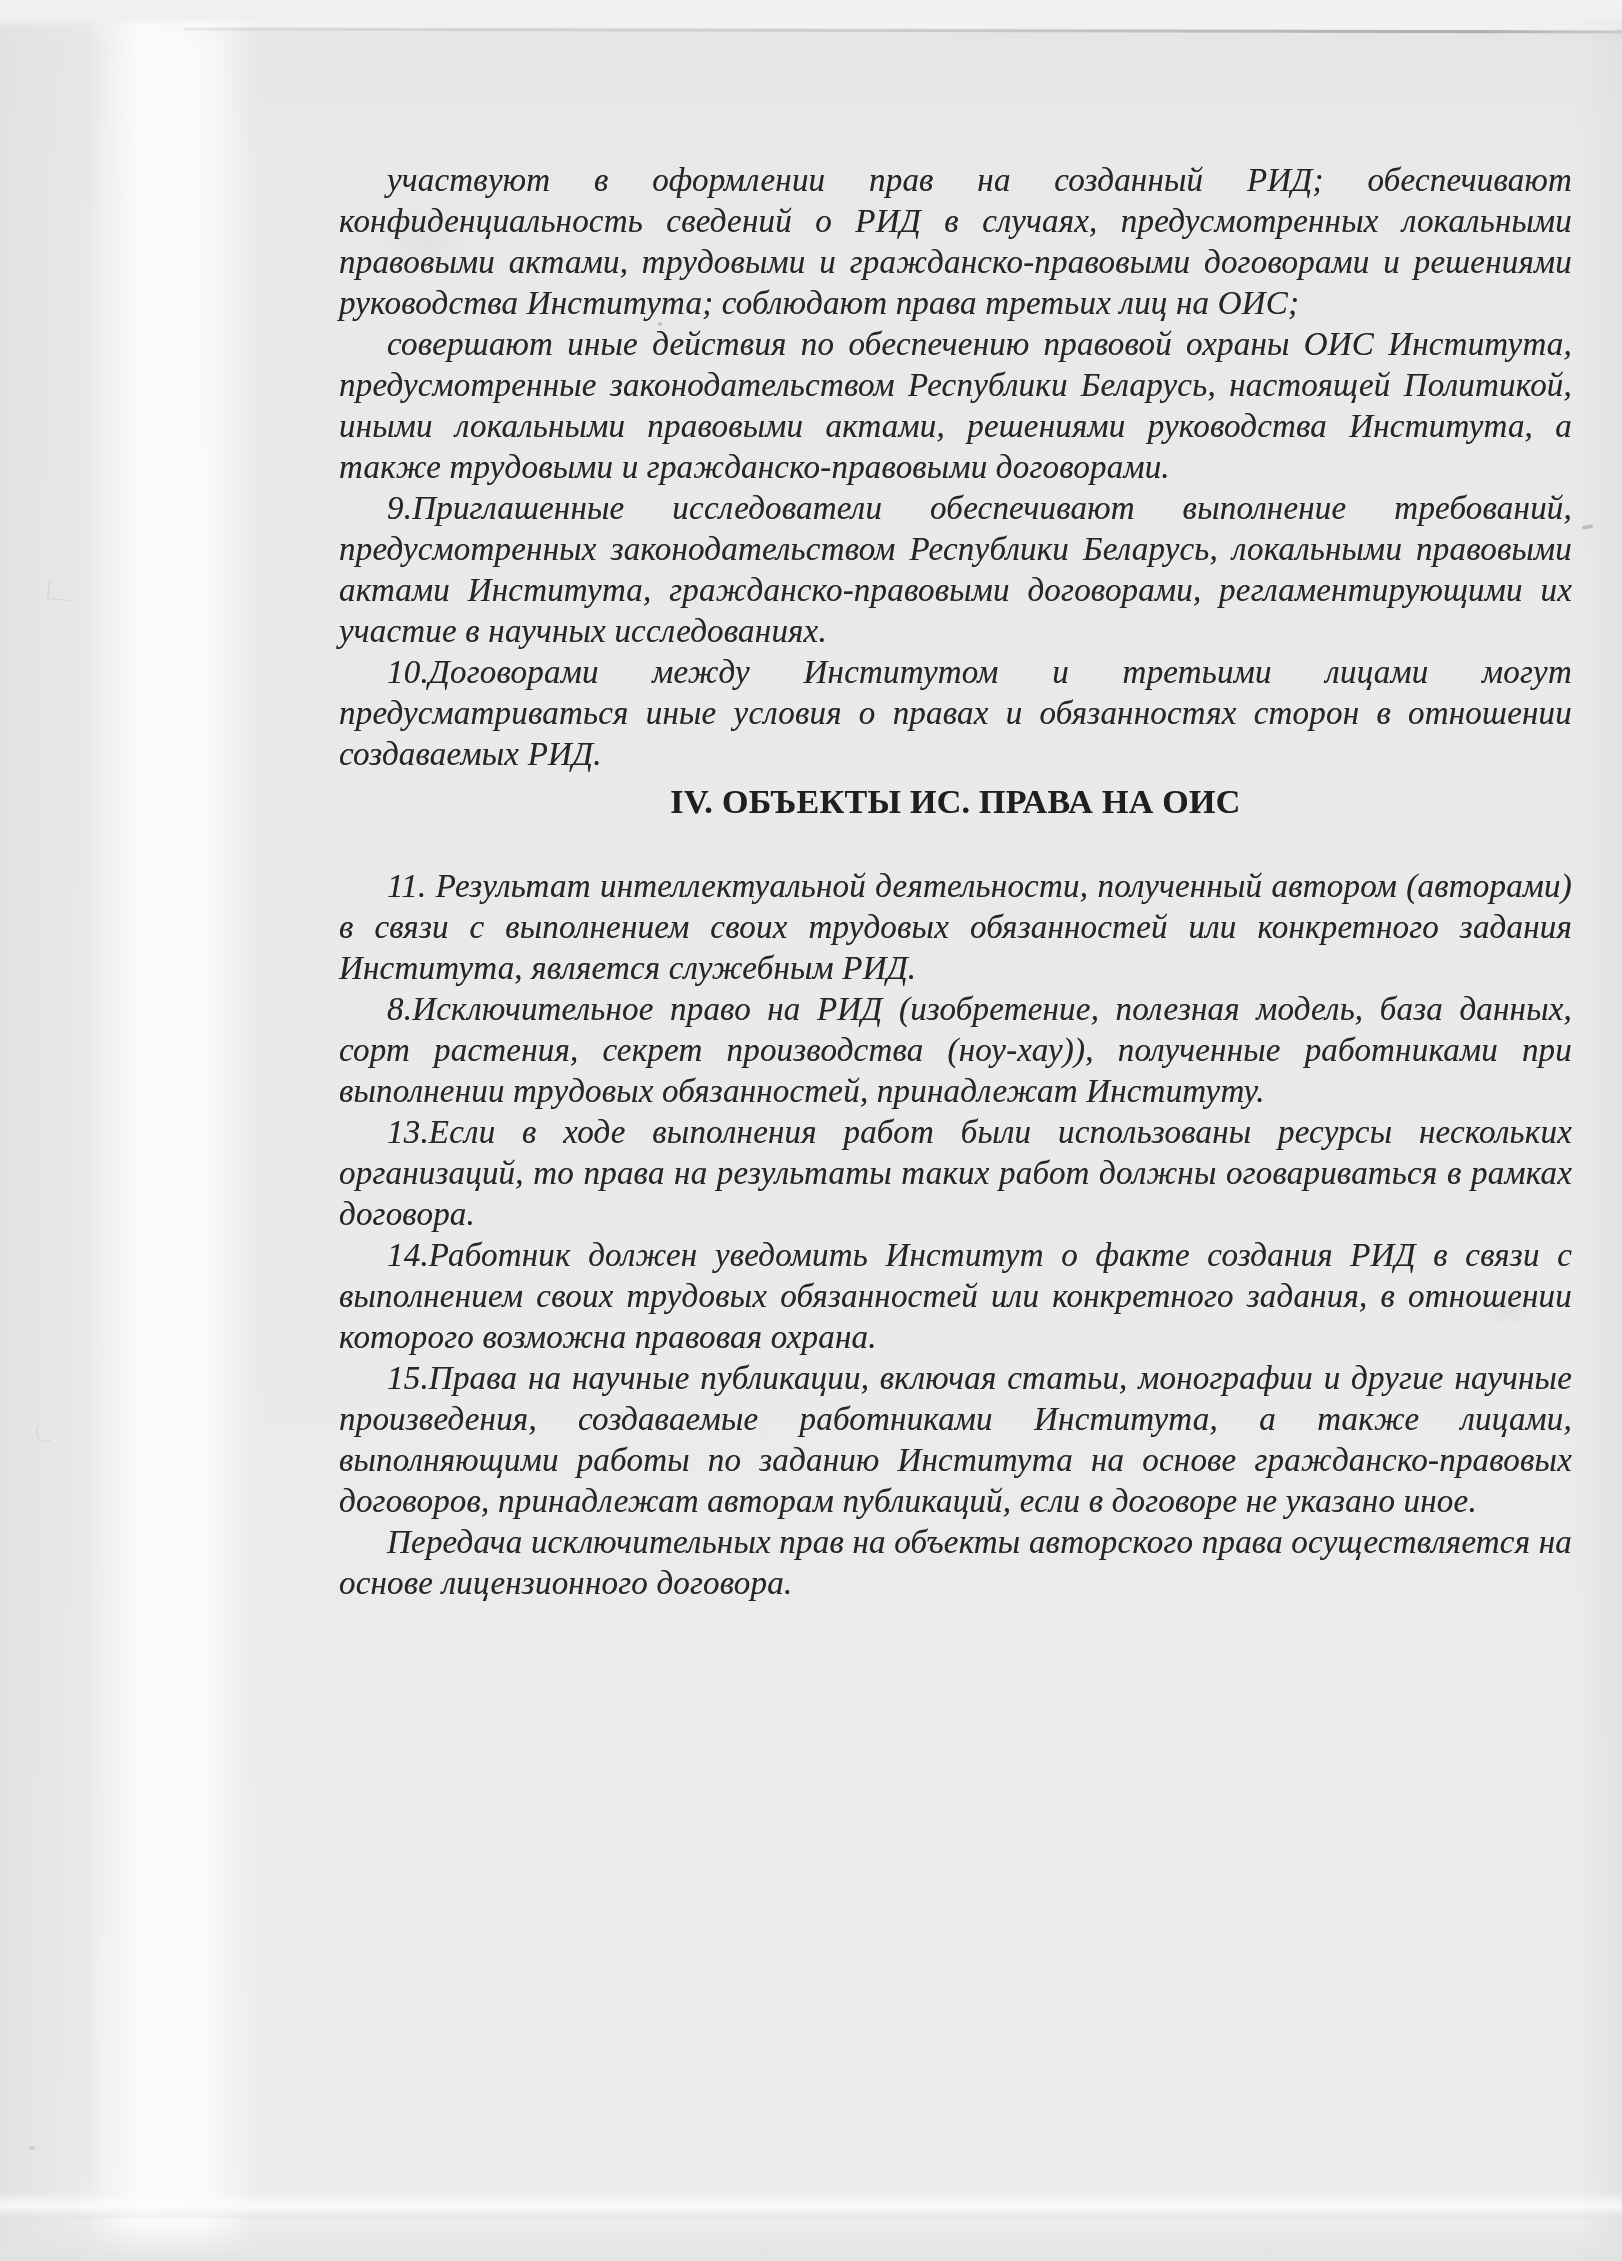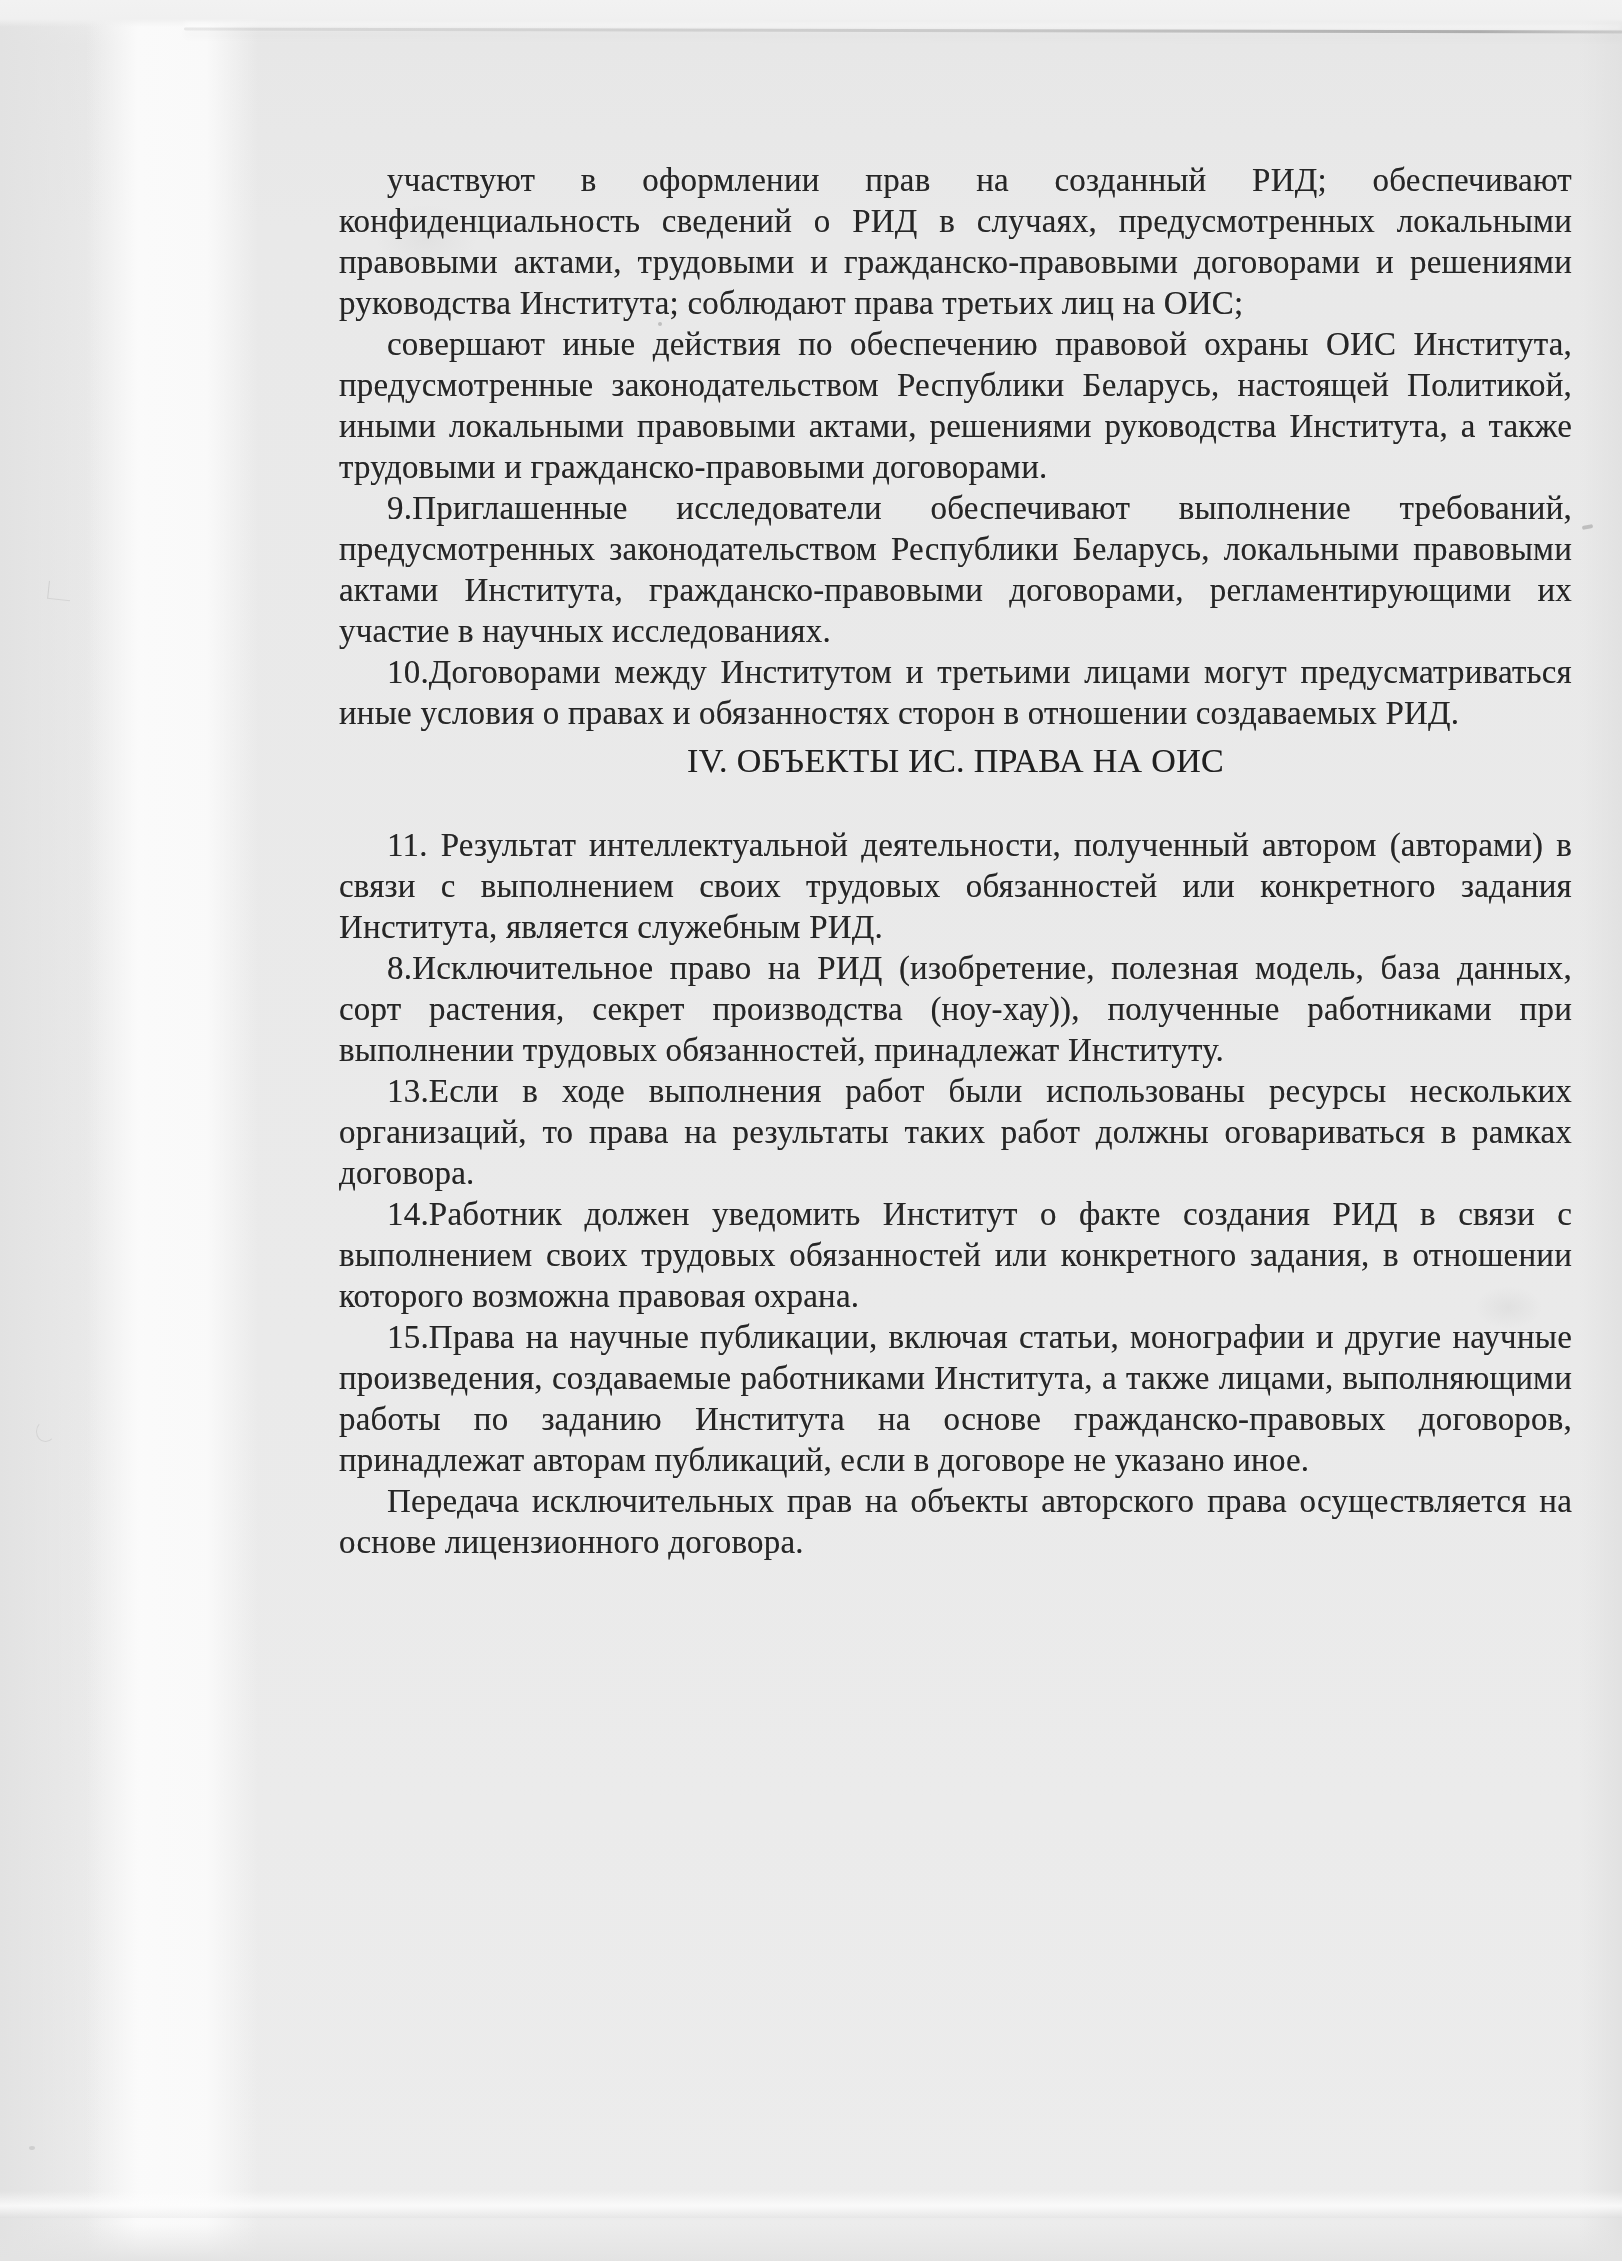--- a/index.html
+++ b/index.html
@@ -83,25 +83,26 @@
     position: absolute; left: 339px; top: 160px; width: 1233px;
     color: #262626;
     text-shadow: 0 0 0.6px rgba(40,40,40,0.45);
   }
   .content p.paragraph {
     margin: 0;
     font-size: 33px; line-height: 41px;
     letter-spacing: 0.2px;
     text-align: justify;
     text-indent: 48px;
+    font-style: italic;
   }
   .content h2.heading {
     margin: 6.4px 0 44px 0;
     font-size: 34px; line-height: 41px;
-    font-weight: 400;
+    font-weight: 700;
     text-align: center;
     letter-spacing: 0.3px;
     color: #1f1f1f;
   }
 </style>
 </head>
 <body>
 
 <div class="page">
   <div class="left-shade"></div>

